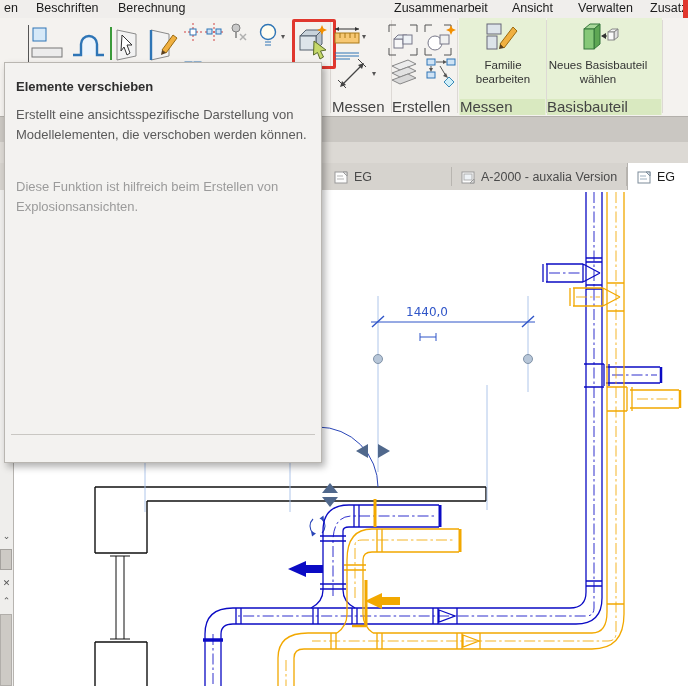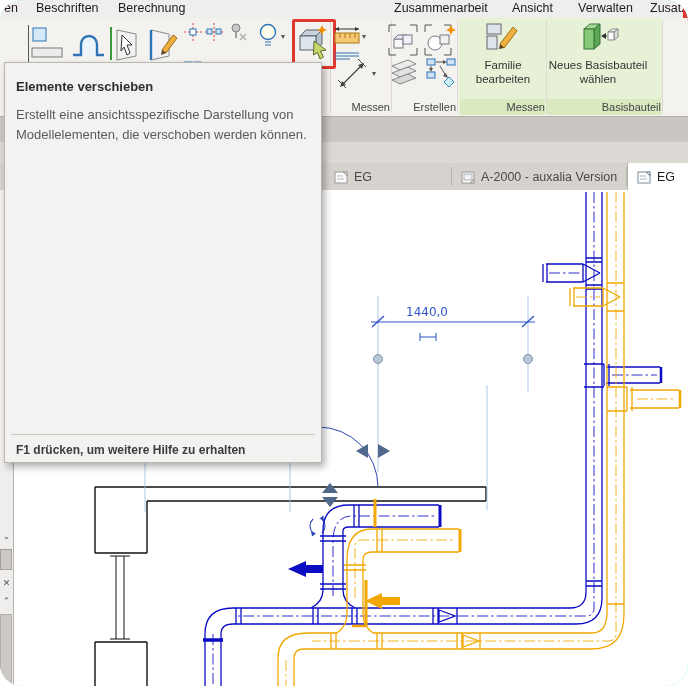--- a/index.html
+++ b/index.html
@@ -1,27 +1,27 @@
 <!DOCTYPE html>
 <html><head>
 <meta charset="utf-8">
 <style>
   html,body{margin:0;padding:0;}
   body{font-family:"Liberation Sans",sans-serif;}
-  #app{position:relative;width:688px;height:686px;overflow:hidden;background:#5eead4;border-radius:22px;}
+  #app{position:relative;width:688px;height:686px;overflow:hidden;background:#5eead4;}
   
   #ribbon-tabs{position:absolute;left:0;top:0;width:688px;height:18px;background:#f0eeec;border-bottom:1px solid #d9d6d2;}
   .rtab{position:absolute;top:1px;font-size:12.5px;color:#1c1c1c;white-space:nowrap;cursor:default;}
   #red-sliver{position:absolute;left:683px;top:0;width:5px;height:21px;background:#e0372e;}
   
   #ribbon-body{position:absolute;left:0;top:18px;width:688px;height:98px;background:#f4f2ef;border-bottom:1px solid #c6c3bf;}
   .ric{position:absolute;display:block;}
   .caret{position:absolute;font-size:8px;color:#555;line-height:8px;}
   .gsep{position:absolute;top:2px;height:93px;width:1px;background:#ddd9d5;}
-  .gstrip{position:absolute;top:81px;height:16px;font-size:11px;color:#444;text-align:right;line-height:16px;}
+  .gstrip{position:absolute;top:81px;height:16px;font-size:15px;color:#444;text-align:left;line-height:16px;}
   .greenbg{position:absolute;top:0;height:97px;background:#e7f1d6;}
   .greenstrip{background:#d9e9c0;}
   .bigbtn-label{position:absolute;font-size:11.5px;color:#333;text-align:center;line-height:14px;}
   #redbox{position:absolute;left:292px;top:1px;width:38px;height:44px;border:3px solid #e0372e;border-radius:2px;}
   
   #options-bar{position:absolute;left:0;top:116px;width:688px;height:26px;background:#cac7c2;border-top:1px solid #b3b0ab;}
   #sub-bar{position:absolute;left:0;top:142px;width:688px;height:21px;background:#dcd9d4;}
   #view-tabbar{position:absolute;left:0;top:163px;width:688px;height:27px;background:#d6d3ce;}
   .vtab{position:absolute;top:0;height:27px;display:flex;align-items:center;gap:6px;padding-left:9px;box-sizing:border-box;font-size:12.5px;color:#4a4a4a;cursor:default;}
   .vtab.active{background:#fff;color:#1d1d1d;border-left:1px solid #b5b2ae;}
@@ -364,17 +364,17 @@
                  M355,598 V545 Q355,540 362,540 H455
                  M576,297 H600 M637,399 H676"></path>
       </g>
       <polygon points="365,601 382,593 382,597 400,597 400,605 382,605 382,609" fill="#f2a800"></polygon>
     </svg>
   </div>
 
   <div id="tooltip">
     <div id="tt-desc">Erstellt eine ansichtsspezifische Darstellung von Modellelementen, die verschoben werden können.</div>
     <div id="tt-title">Elemente verschieben</div>
+    <div id="tt-note">Diese Funktion ist hilfreich beim Erstellen von Explosionsansichten.</div>
     <div id="tt-sep"></div>
-    <div id="tt-footer">F1 drücken, um weitere Hilfe zu erhalten</div>
   </div>
 
 </div>
 
 </body></html>

